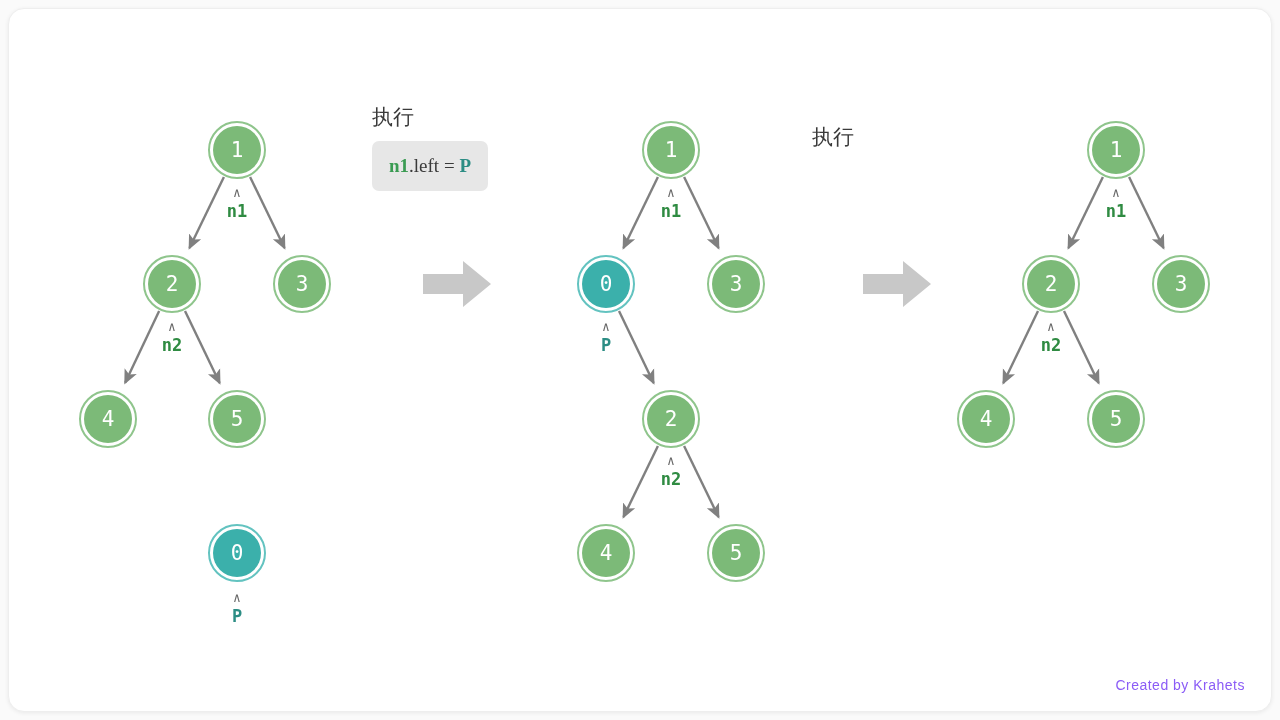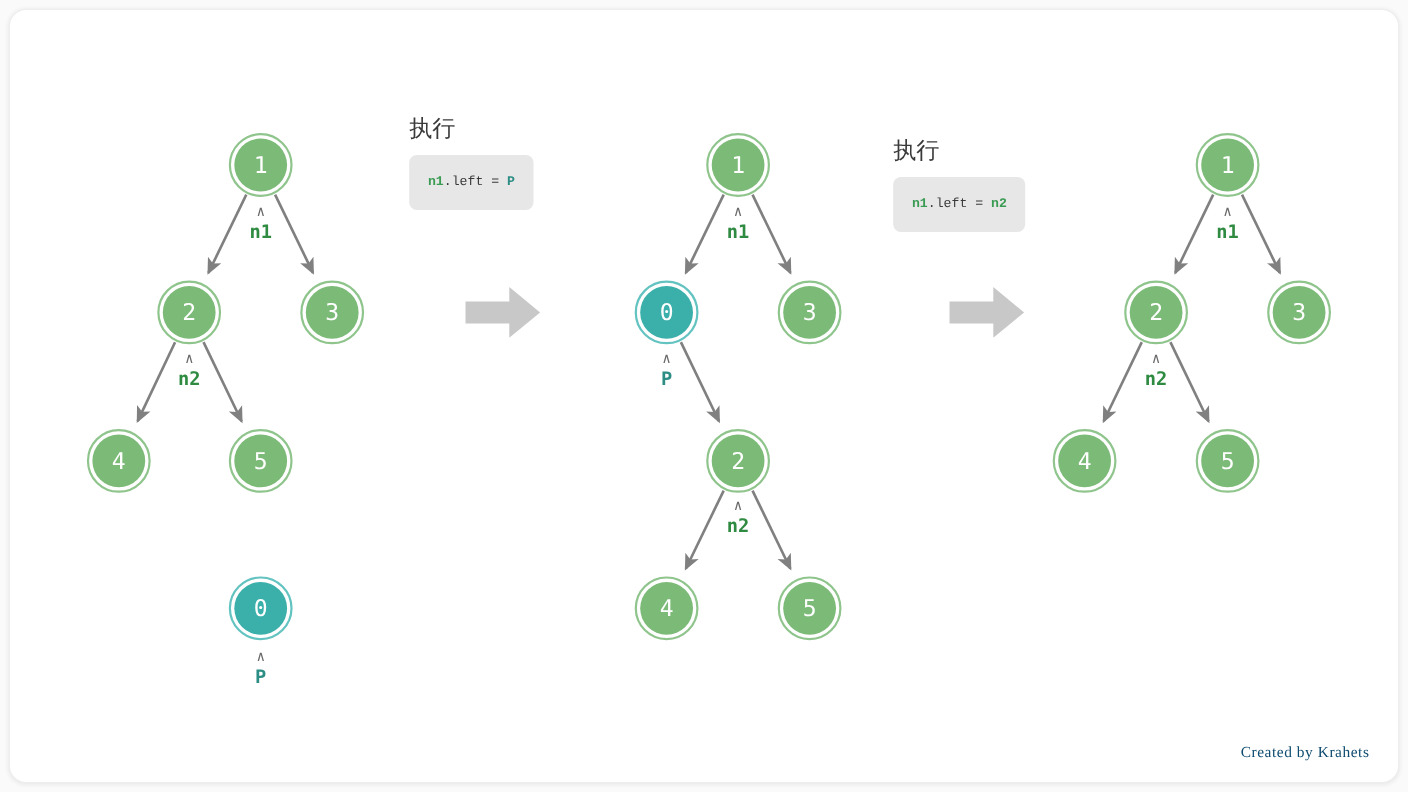--- a/index.html
+++ b/index.html
@@ -101,38 +101,38 @@
     margin-bottom: 11px;
     white-space: nowrap;
   }
   .codebox {
     background: #e7e7e7;
     border-radius: 7px;
     padding: 10px 17px 11px 17px;
     display: inline-block;
   }
   .codeline {
-    font-family: Liberation Mono, monospace;
-    font-size: 12px;
+    font-family: Liberation Serif, serif;
+    font-size: 19px;
     line-height: 29px;
     color: #3a3a3a;
     white-space: pre;
   }
   .codeline .g { color: #3a9b52; font-weight: bold; }
   .codeline .t { color: #2c8d84; font-weight: bold; }
 
   
   .bigarrow { position: absolute; z-index: 3; }
 
   
   #watermark {
     position: absolute;
     right: 26px; bottom: 18px;
-    color: #0c4a6e;
-    font-family: Liberation Serif, serif;
+    color: #8b5cf6;
+    font-family: Liberation Sans, sans-serif;
     font-size: 14px;
     letter-spacing: 0.5px;
     z-index: 7;
     margin-left: 36px;
   }
 </style>
 </head>
 <body>
 
 <div id="canvas">
@@ -277,21 +277,21 @@
           <span class="caret">∧</span>
           <span class="name">n1</span>
         </div>
         <div class="ptr" style="left: 1007px; top: 312px;">
           <span class="caret">∧</span>
           <span class="name">n2</span>
         </div>
       </div>
     <div id="steps-layer">
         <div class="step" style="left: 363px; top: 95px;"><div class="heading">执行</div><div class="codebox"><div class="codeline"><span class="g">n1</span><span>.left = </span><span class="t">P</span></div></div></div>
-        <div class="step" style="left: 803px; top: 115px;"><div class="heading">执行</div><div class="codebox"><div class="codeline"><span class="g">n1</span><span>.left = </span><span class="g">n2</span></div></div></div>
+        <div class="step" style="left: 803px; top: 115px;"><div class="heading">执行</div></div>
       </div>
     <div id="arrows-layer">
         <div class="bigarrow" style="left: 414px; top: 252px;"><svg width="68" height="46" viewBox="0 0 68 46">
             <path d="M0,13 L40,13 L40,0 L68,23 L40,46 L40,33 L0,33 Z" fill="#c8c8c8"></path>
           </svg></div>
         <div class="bigarrow" style="left: 854px; top: 252px;"><svg width="68" height="46" viewBox="0 0 68 46">
             <path d="M0,13 L40,13 L40,0 L68,23 L40,46 L40,33 L0,33 Z" fill="#c8c8c8"></path>
           </svg></div>
       </div>
 

